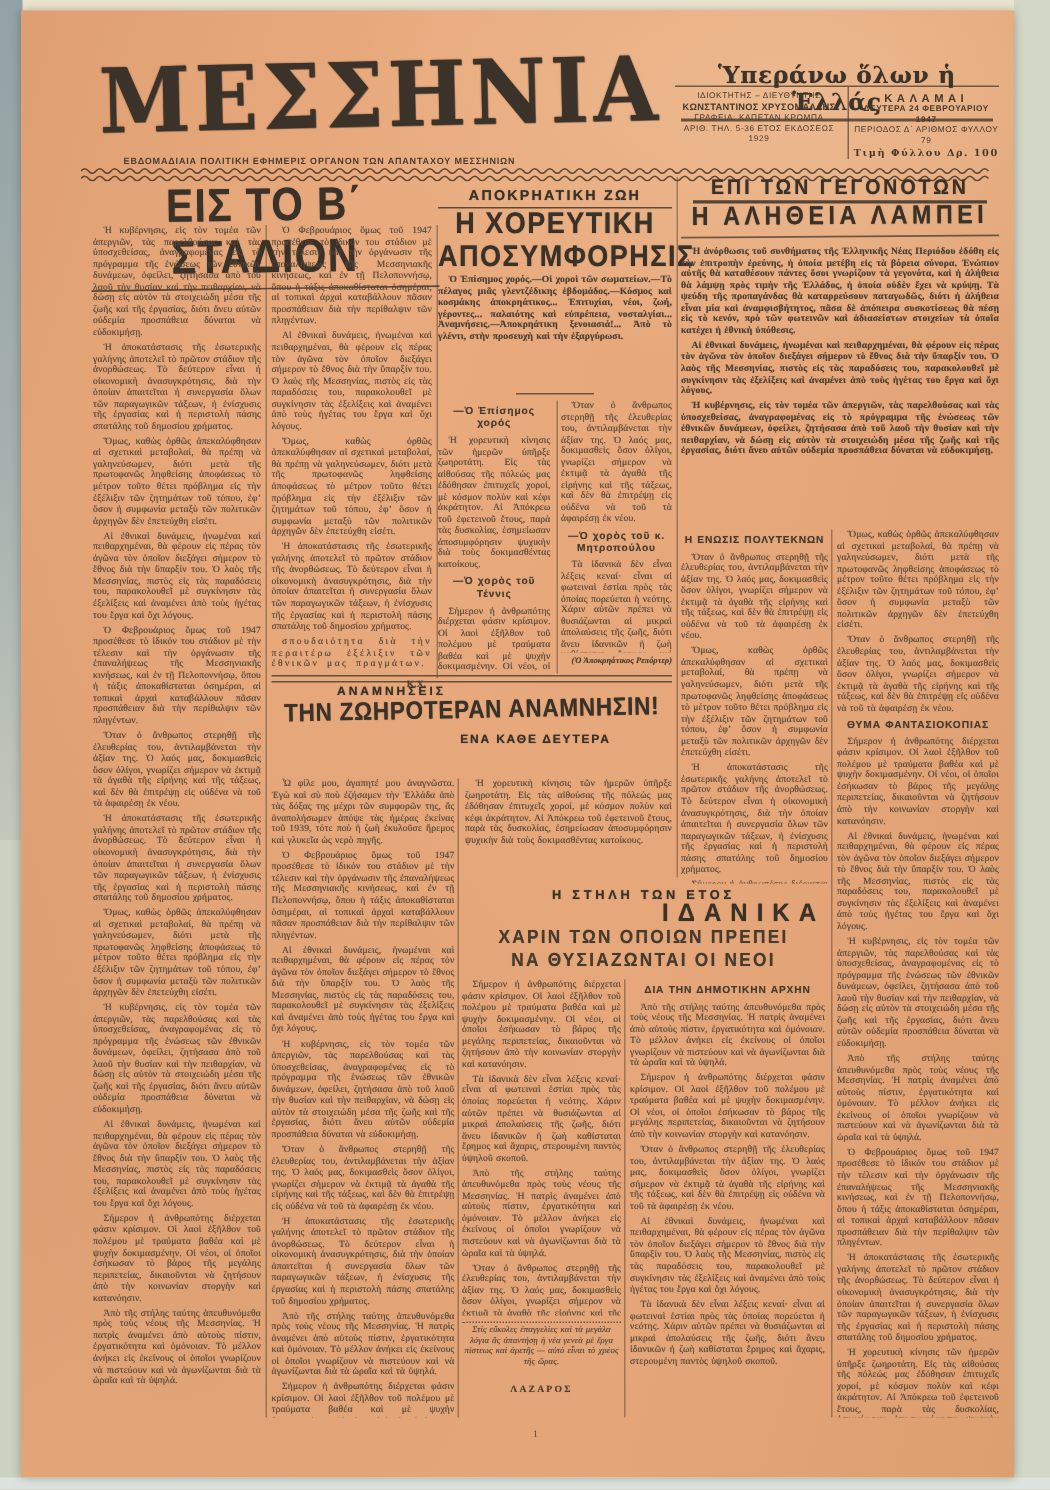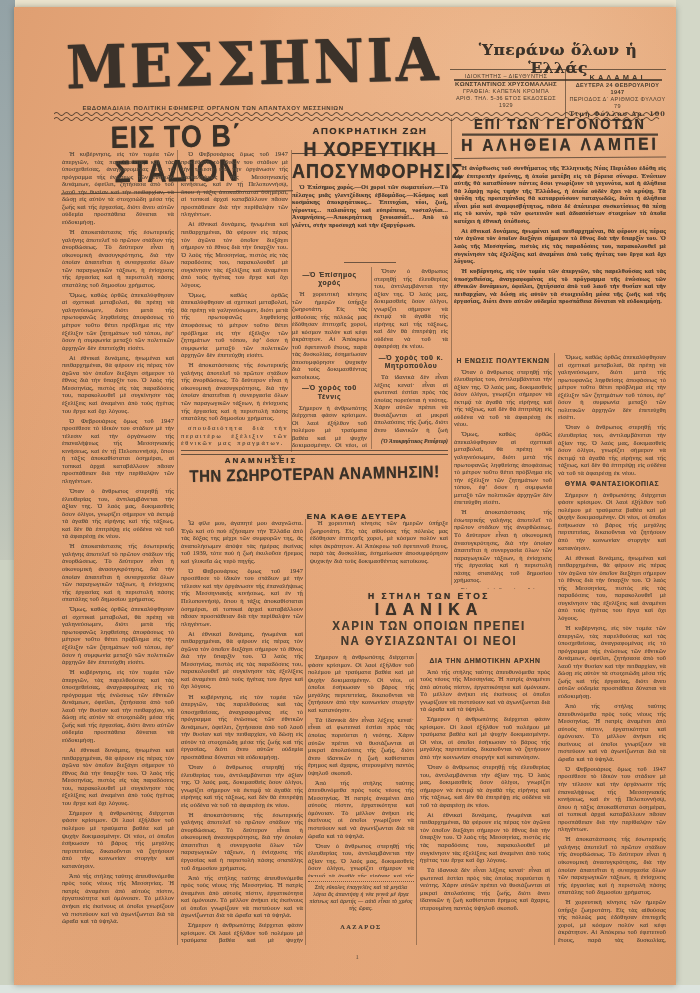--- a/index.html
+++ b/index.html
@@ -36,21 +36,21 @@
     position:absolute;left:52px;top:24px;width:336px;text-align:center;
     font:bold 55px/66px "DejaVu Serif",serif;color:#3b322a;
     letter-spacing:3px;transform:rotate(-1.3deg) scaleY(1.08);
     text-shadow:0 0 1px rgba(59,50,42,.9),.5px .5px 0 rgba(59,50,42,.5);
   }
   #subtitle{
     position:absolute;left:40px;top:98px;width:318px;text-align:center;
     font:bold 6px/7px "Liberation Sans",sans-serif;letter-spacing:.55px;color:#4a3d30;
   }
   #infobox{
-    position:absolute;left:436px;top:62px;width:216px;height:48px;
+    position:absolute;left:436px;top:50px;width:216px;height:48px;
     border-top:1px solid rgba(60,48,36,.7);display:flex;justify-content:center;
   }
   #infobox .cell{padding-top:3px;text-align:center;color:#463a2d;}
   #pub-cell{width:112px;border-right:1px solid rgba(60,48,36,.6);padding-right:3px;}
   #issue-cell{flex:1;padding-left:3px;}
   .info-line{font:5.5px/7px "Liberation Sans",sans-serif;letter-spacing:.4px;}
   .info-line.b{font-weight:bold;}
   #pub-name{font:bold 6.2px/8px "Liberation Sans",sans-serif;letter-spacing:.2px;}
   #issue-city{font:bold 7.5px/9px "Liberation Sans",sans-serif;letter-spacing:3px;}
   #issue-price{font:bold 6.5px/9px "DejaVu Serif",serif;letter-spacing:1px;}
@@ -62,21 +62,21 @@
   .ink{color:#3a3128;text-shadow:0 0 .7px rgba(58,49,40,.75);}
   #hl-stadium{
     position:absolute;left:46px;top:114px;width:232px;text-align:center;
     font:bold 27px/30px "Liberation Sans",sans-serif;letter-spacing:1px;
     transform:rotate(-.8deg) scaleY(1.15);transform-origin:left top;
     border-bottom:1px solid rgba(58,49,40,.8);padding-bottom:3px;
   }
   #k-apokr{
     position:absolute;left:278px;top:118px;width:156px;text-align:center;
     font:bold 9.5px/11px "Liberation Sans",sans-serif;letter-spacing:1.5px;
-    border-bottom:1px solid rgba(58,49,40,.8);padding-bottom:17px;
+    border-bottom:1px solid rgba(58,49,40,.8);padding-bottom:2px;
   }
   #hl-xoreftiki{
     position:absolute;left:278px;top:133px;width:156px;text-align:center;
     font:bold 18px/20px "Liberation Sans",sans-serif;letter-spacing:1px;transform:scaleY(1.1);
   }
   #k-gegonota{
     position:absolute;left:448px;top:110px;width:196px;text-align:center;
     font:bold 13px/15px "Liberation Sans",sans-serif;letter-spacing:2px;
     border-bottom:2px solid rgba(58,49,40,.85);padding-bottom:1px;transform:scaleY(1.08);
   }
@@ -92,28 +92,28 @@
     position:absolute;left:167px;top:449px;width:160px;text-align:center;
     font:bold 8px/9px "Liberation Sans",sans-serif;letter-spacing:2px;
   }
   #hl-anam{
     position:absolute;left:167px;top:458px;width:267px;text-align:center;
     font:bold 15px/17px "Liberation Sans",sans-serif;letter-spacing:.5px;
     transform:rotate(-1.1deg) scaleY(1.12);
   }
   #sub-anam{
     position:absolute;left:252px;top:481px;width:182px;text-align:center;
-    font:bold 8px/9px "Liberation Sans",sans-serif;letter-spacing:1.2px;margin-top:24px;
+    font:bold 8px/9px "Liberation Sans",sans-serif;letter-spacing:1.2px;
   }
   #k-stili{
     position:absolute;left:294px;top:584px;width:242px;text-align:center;
     font:bold 8.5px/10px "Liberation Sans",sans-serif;letter-spacing:2.5px;
   }
   #hl-idanika{
-    position:absolute;left:294px;top:594px;width:242px;text-align:center;
+    position:absolute;left:294px;top:594px;width:242px;text-align:right;
     font:bold 16px/17px "Liberation Sans",sans-serif;letter-spacing:6px;transform:scaleY(1.05);
   }
   #sub-idanika{
     position:absolute;left:294px;top:612px;width:242px;text-align:center;
     font:bold 11.5px/14px "Liberation Sans",sans-serif;letter-spacing:1.5px;
     color:#463b2f;text-shadow:0 0 .5px rgba(70,59,47,.6);transform:scaleY(1.1);
   }
   #c-divider{position:absolute;left:330px;top:255px;width:52px;border-top:1px solid rgba(58,49,40,.7);}
 
   

